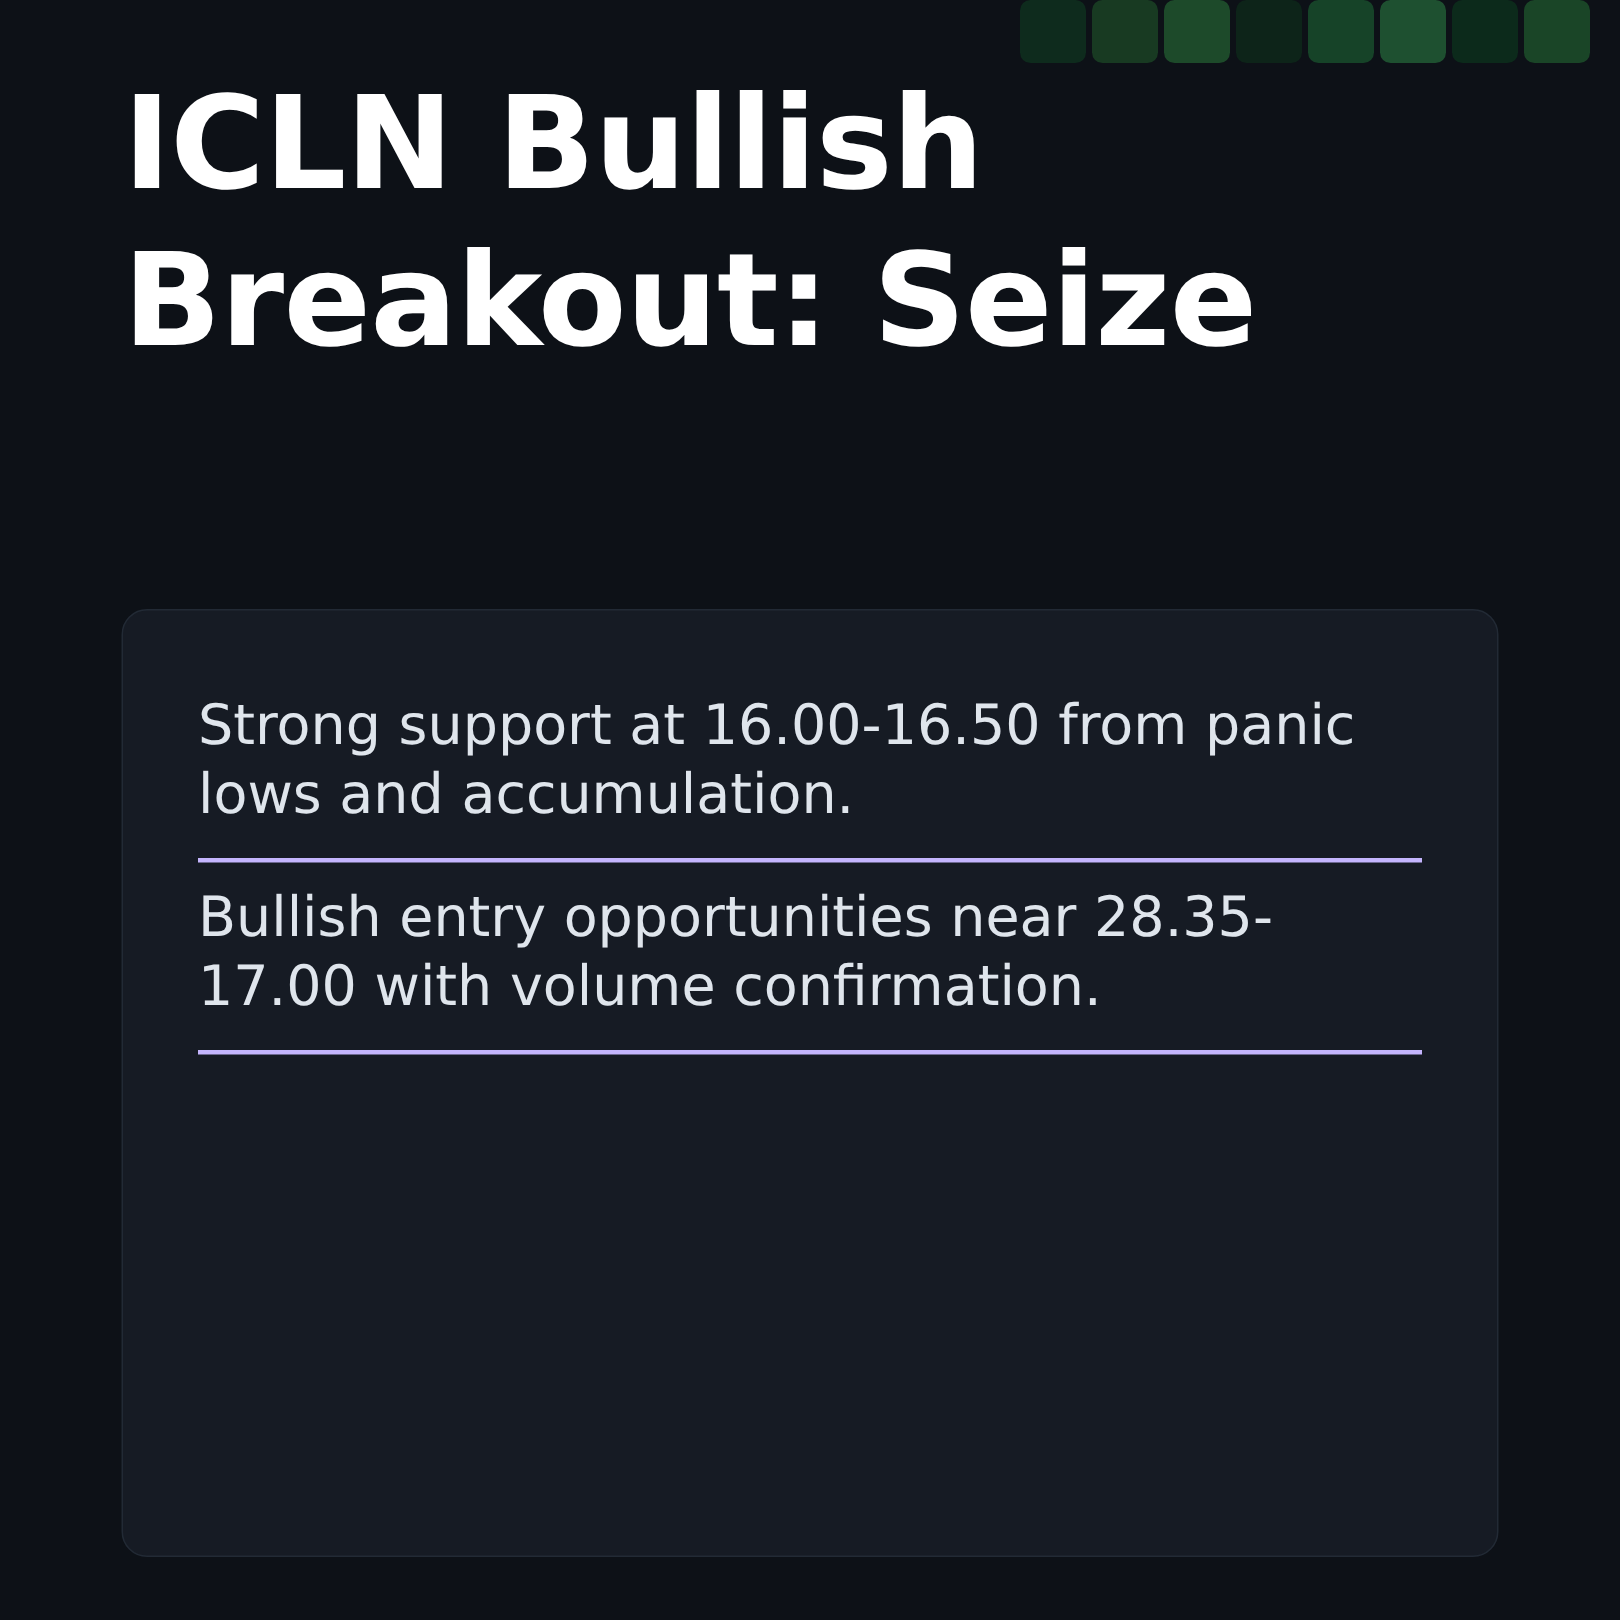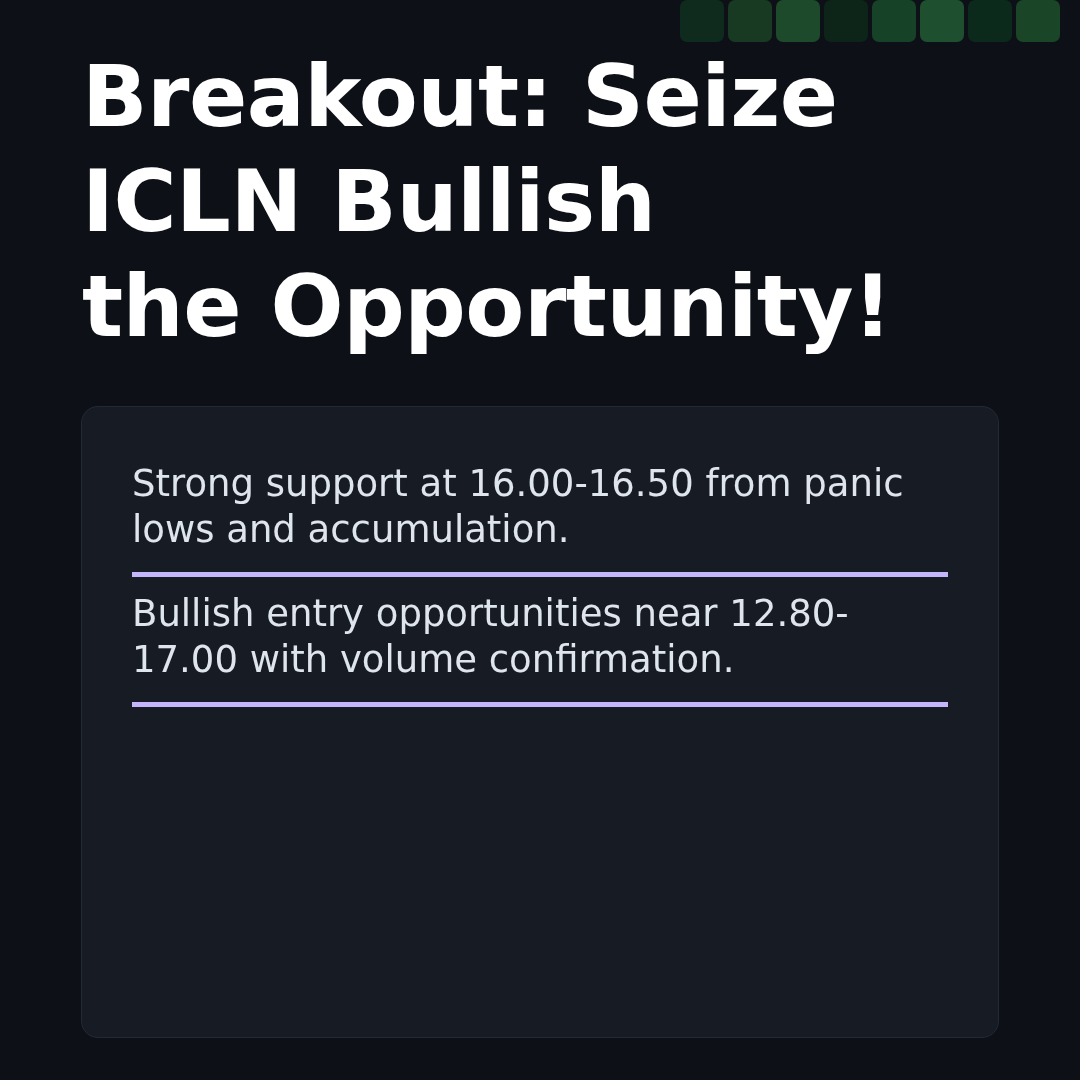--- a/index.html
+++ b/index.html
@@ -62,21 +62,21 @@
   }
 
   .points { list-style: none; }
 
   .point {
     color: #dfe5ec;
     font-size: 37px;
     line-height: 46px;
     font-weight: normal;
     padding: 14px 0 19px 0;
-    border-bottom: 5px solid #c4b5fd;
+    border-bottom: 3px solid #c4b5fd;
     max-width: 820px;
   }
   .point:first-child { padding-top: 10px; }
 </style>
 </head>
 <body>
 
 <div class="poster">
 
   <div class="accent-strip">
@@ -84,25 +84,24 @@
       <div class="accent-square" style="background: rgb(24, 58, 34);"></div>
       <div class="accent-square" style="background: rgb(29, 74, 42);"></div>
       <div class="accent-square" style="background: rgb(13, 36, 25);"></div>
       <div class="accent-square" style="background: rgb(22, 67, 40);"></div>
       <div class="accent-square" style="background: rgb(30, 80, 48);"></div>
       <div class="accent-square" style="background: rgb(12, 42, 27);"></div>
       <div class="accent-square" style="background: rgb(26, 69, 39);"></div>
     </div>
 
   <h1 class="headline">
+      <span class="headline-line">ICLN Bullish</span>
       <span class="headline-line">Breakout: Seize</span>
-      <span class="headline-line">ICLN Bullish</span>
-      <span class="headline-line">the Opportunity!</span>
     </h1>
 
   <div class="card">
     <ul class="points">
         <li class="point">Strong support at 16.00-16.50 from panic lows and accumulation.</li>
-        <li class="point">Bullish entry opportunities near 12.80-17.00 with volume confirmation.</li>
+        <li class="point">Bullish entry opportunities near 28.35-17.00 with volume confirmation.</li>
       </ul>
   </div>
 
 </div>
 
 </body></html>

